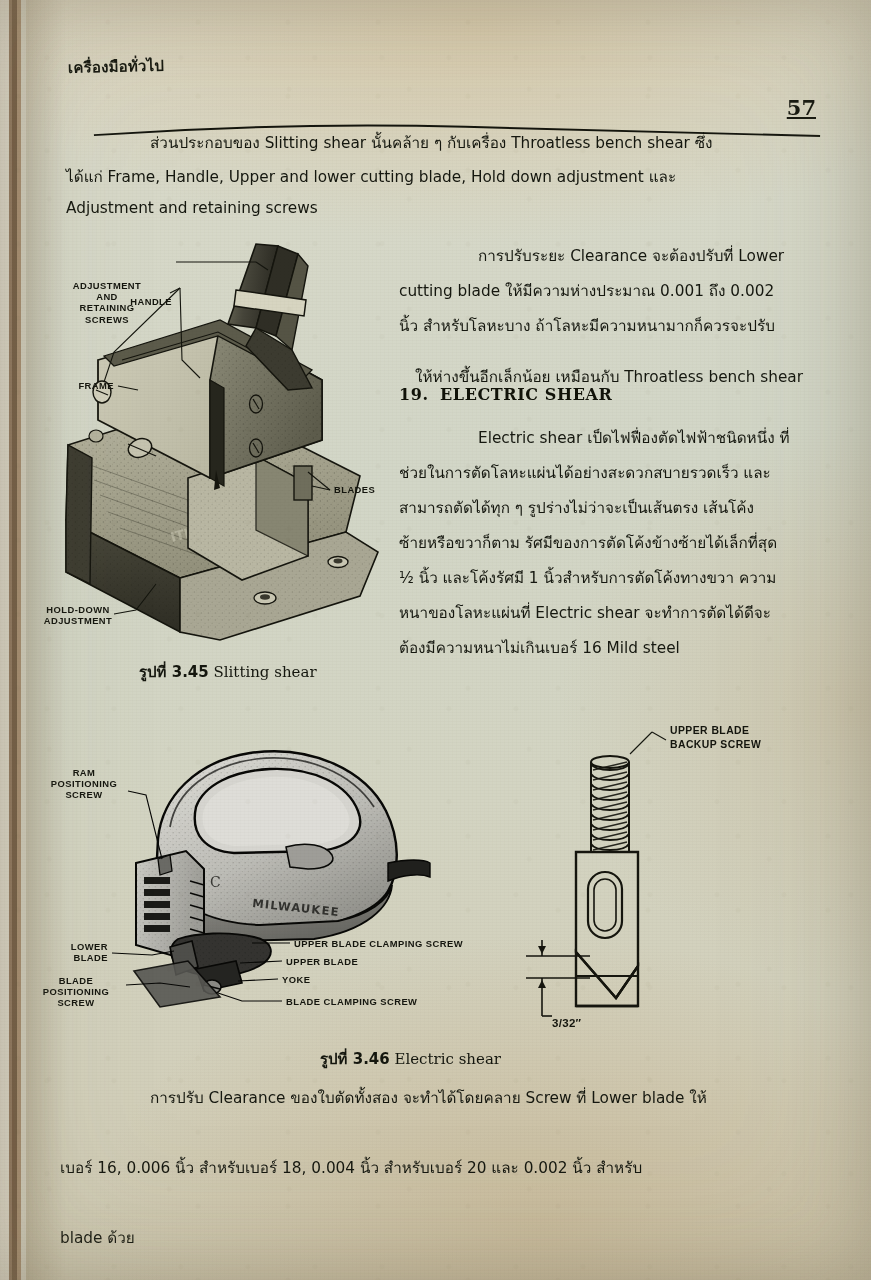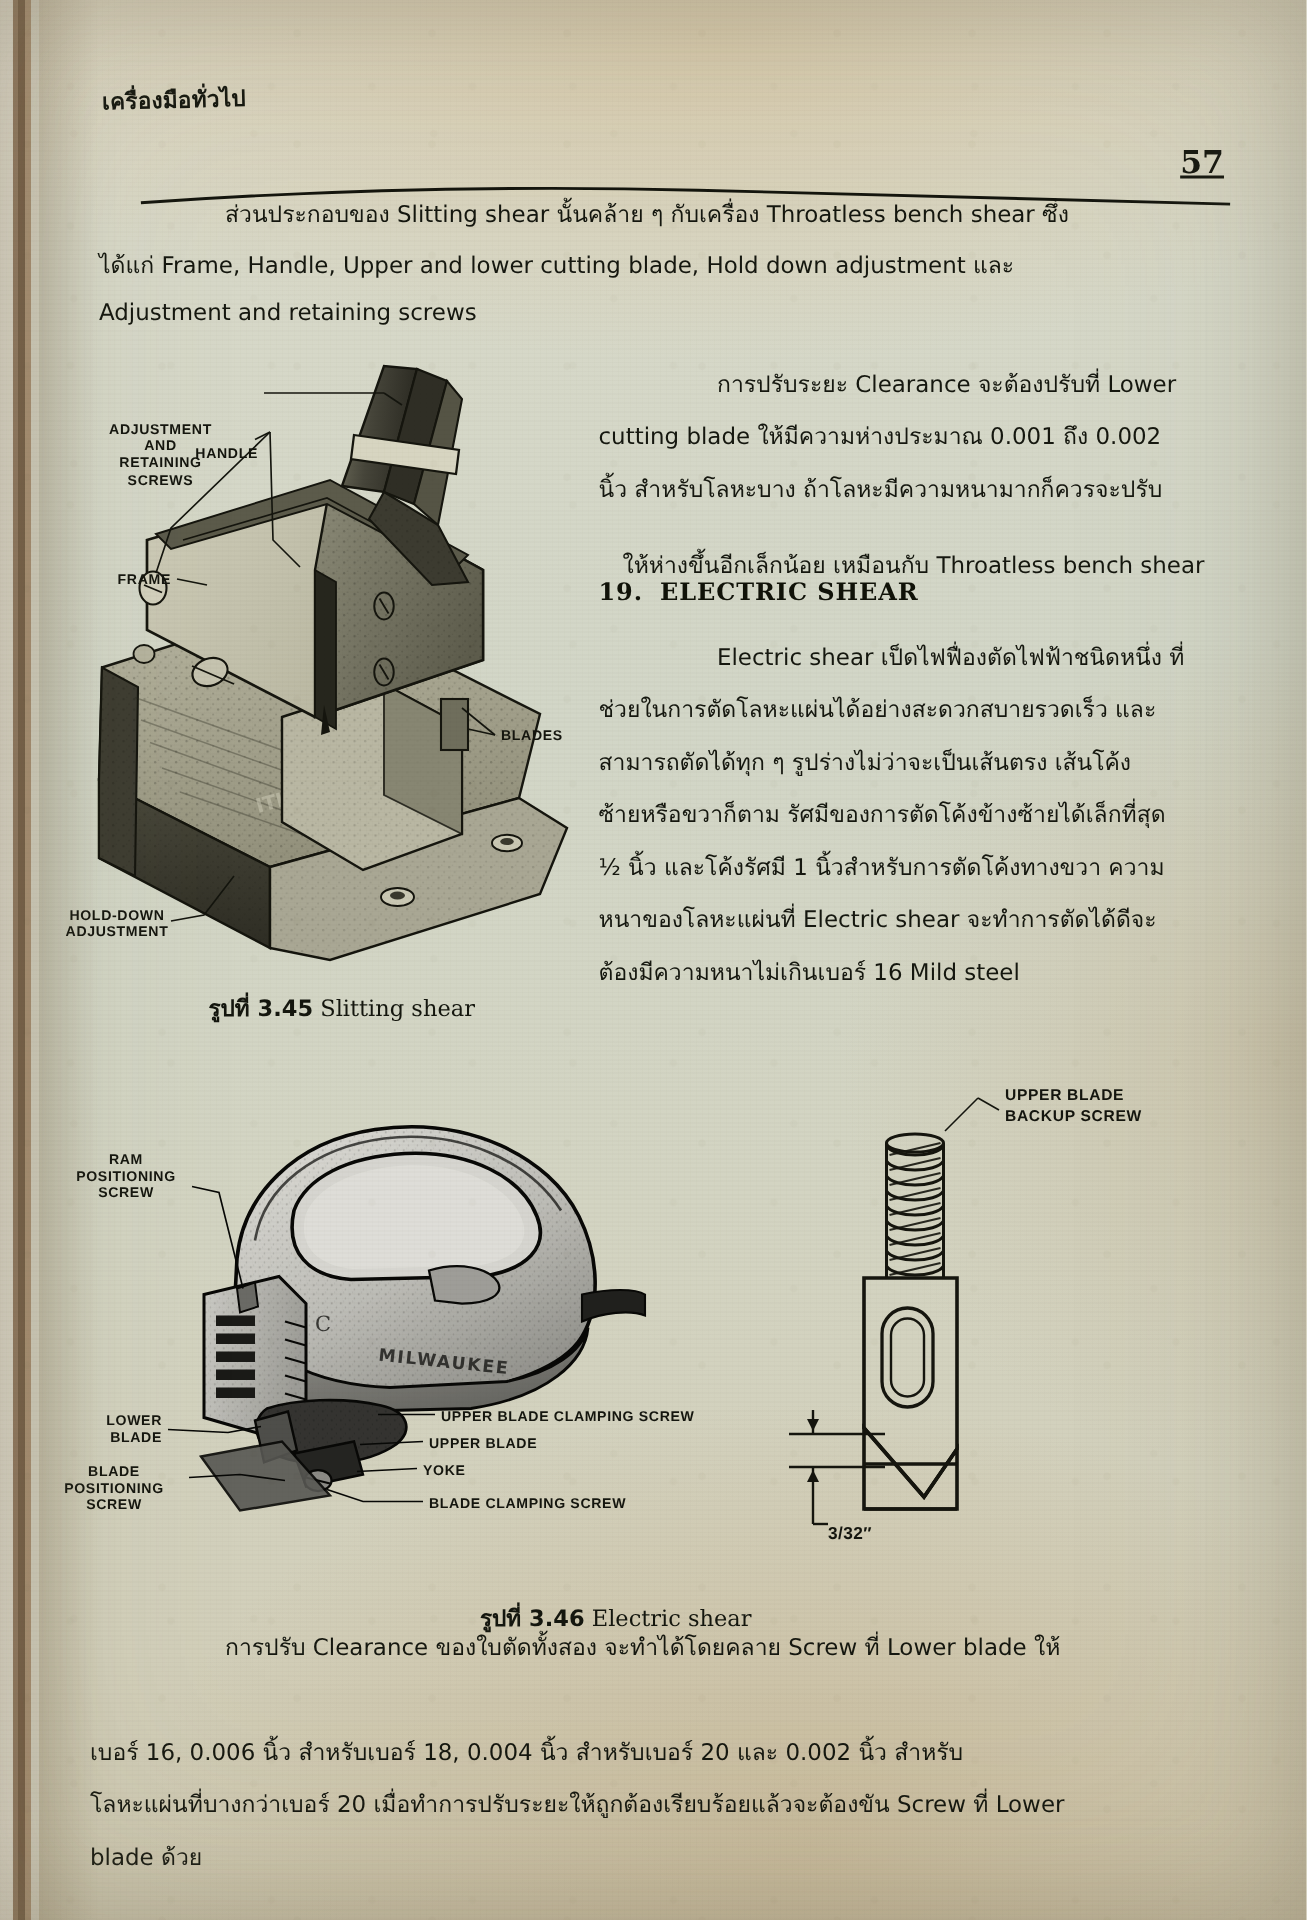--- a/index.html
+++ b/index.html
@@ -419,25 +419,24 @@
 
       <path class="ld" d="M132 12 L146 20" stroke-width="1.6"></path>
       <path class="ld" d="M132 12 L110 34" stroke-width="1.6"></path>
     </svg>
 
     <div class="callout" style="left:150px;top:4px;line-height:14px;font-size:10.4px;">UPPER BLADE
 BACKUP SCREW</div>
     <div class="callout" style="left:32px;top:298px;font-size:11.5px;letter-spacing:.3px;">3/32″</div>
   </div>
 
-  <div class="caption" style="left:320px;top:1047px;margin-top:20px;">
+  <div class="caption" style="left:320px;top:1047px;">
     <span class="cn">รูปที่ 3.46</span>
     <span class="ce">Electric shear</span>
   </div>
 
   <div class="pline thai" style="left:150px;top:1085px;">การปรับ Clearance ของใบตัดทั้งสอง     จะทำได้โดยคลาย Screw  ที่ Lower blade ให้</div>
   <div class="pline thai" style="left:60px;top:1155px;">เบอร์ 16,  0.006 นิ้ว  สำหรับเบอร์ 18,  0.004 นิ้ว  สำหรับเบอร์ 20  และ 0.002 นิ้ว  สำหรับ</div>
-  <div class="pline thai" style="left:60px;top:1190px;">โลหะแผ่นที่บางกว่าเบอร์ 20 เมื่อทำการปรับระยะให้ถูกต้องเรียบร้อยแล้วจะต้องขัน Screw ที่ Lower</div>
   <div class="pline thai" style="left:60px;top:1225px;">blade ด้วย</div>
 
   <div id="grain"></div>
   <div id="vignette"></div>
 </div>
 
 </body></html>

